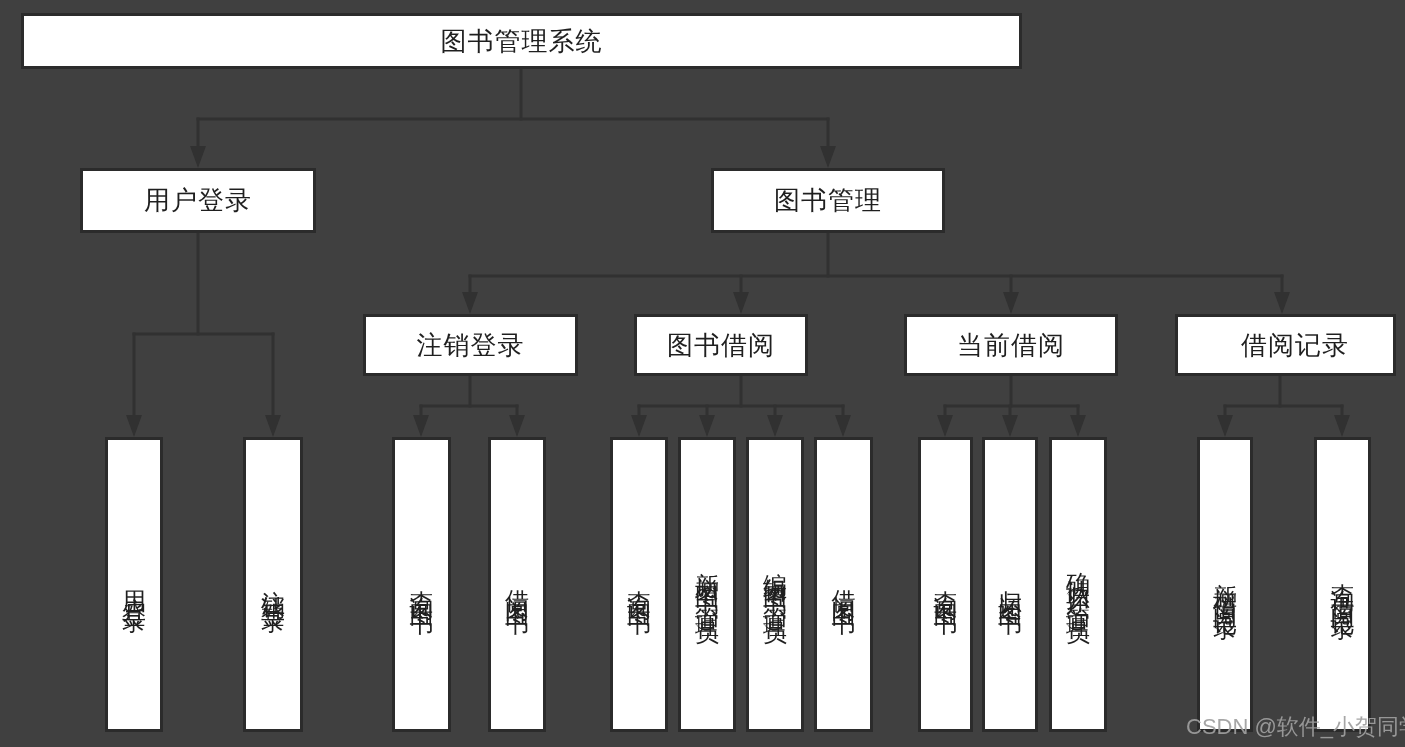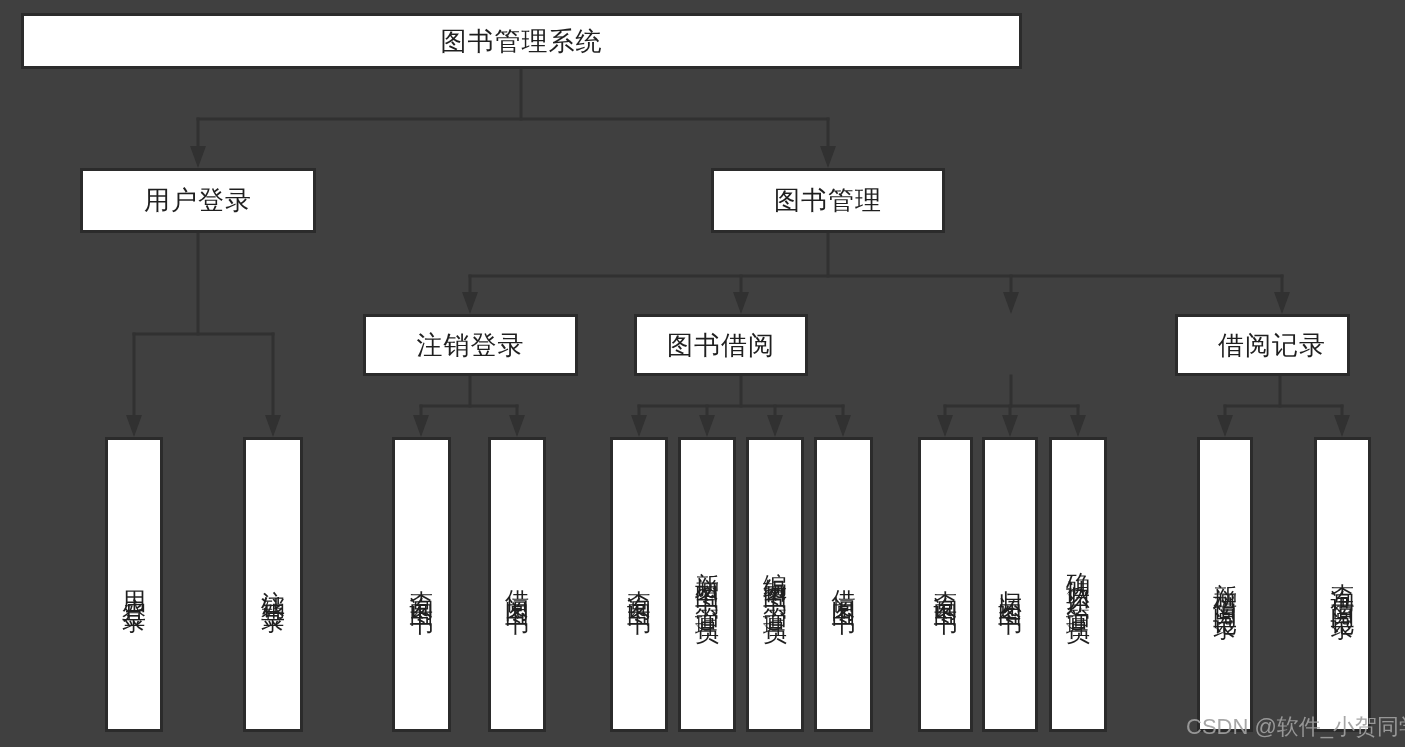--- a/index.html
+++ b/index.html
@@ -134,21 +134,24 @@
   <div class="node h" style="left:711px; top:168px; width:234px; height:65px;">
     <span>图书管理</span>
   </div>
 
   <div class="node h" style="left:363px; top:314px; width:215px; height:62px;">
     <span>注销登录</span>
   </div>
   <div class="node h" style="left:634px; top:314px; width:174px; height:62px;">
     <span>图书借阅</span>
   </div>
-  <div class="node h" style="left:1175px; top:314px; width:175px; height:62px;padding-left:19px;">
+  <div class="node h" style="left:904px; top:314px; width:214px; height:62px;">
+    <span>当前借阅</span>
+  </div>
+  <div class="node h" style="left:1175px; top:314px; width:221px; height:62px;padding-left:19px;">
     <span>借阅记录</span>
   </div>
 
   <div class="node v" style="left:105px; top:437px; width:58px; height:295px;">
     <span>用户登录</span>
   </div>
   <div class="node v" style="left:243px; top:437px; width:60px; height:295px;">
     <span>注销登录</span>
   </div>
 

